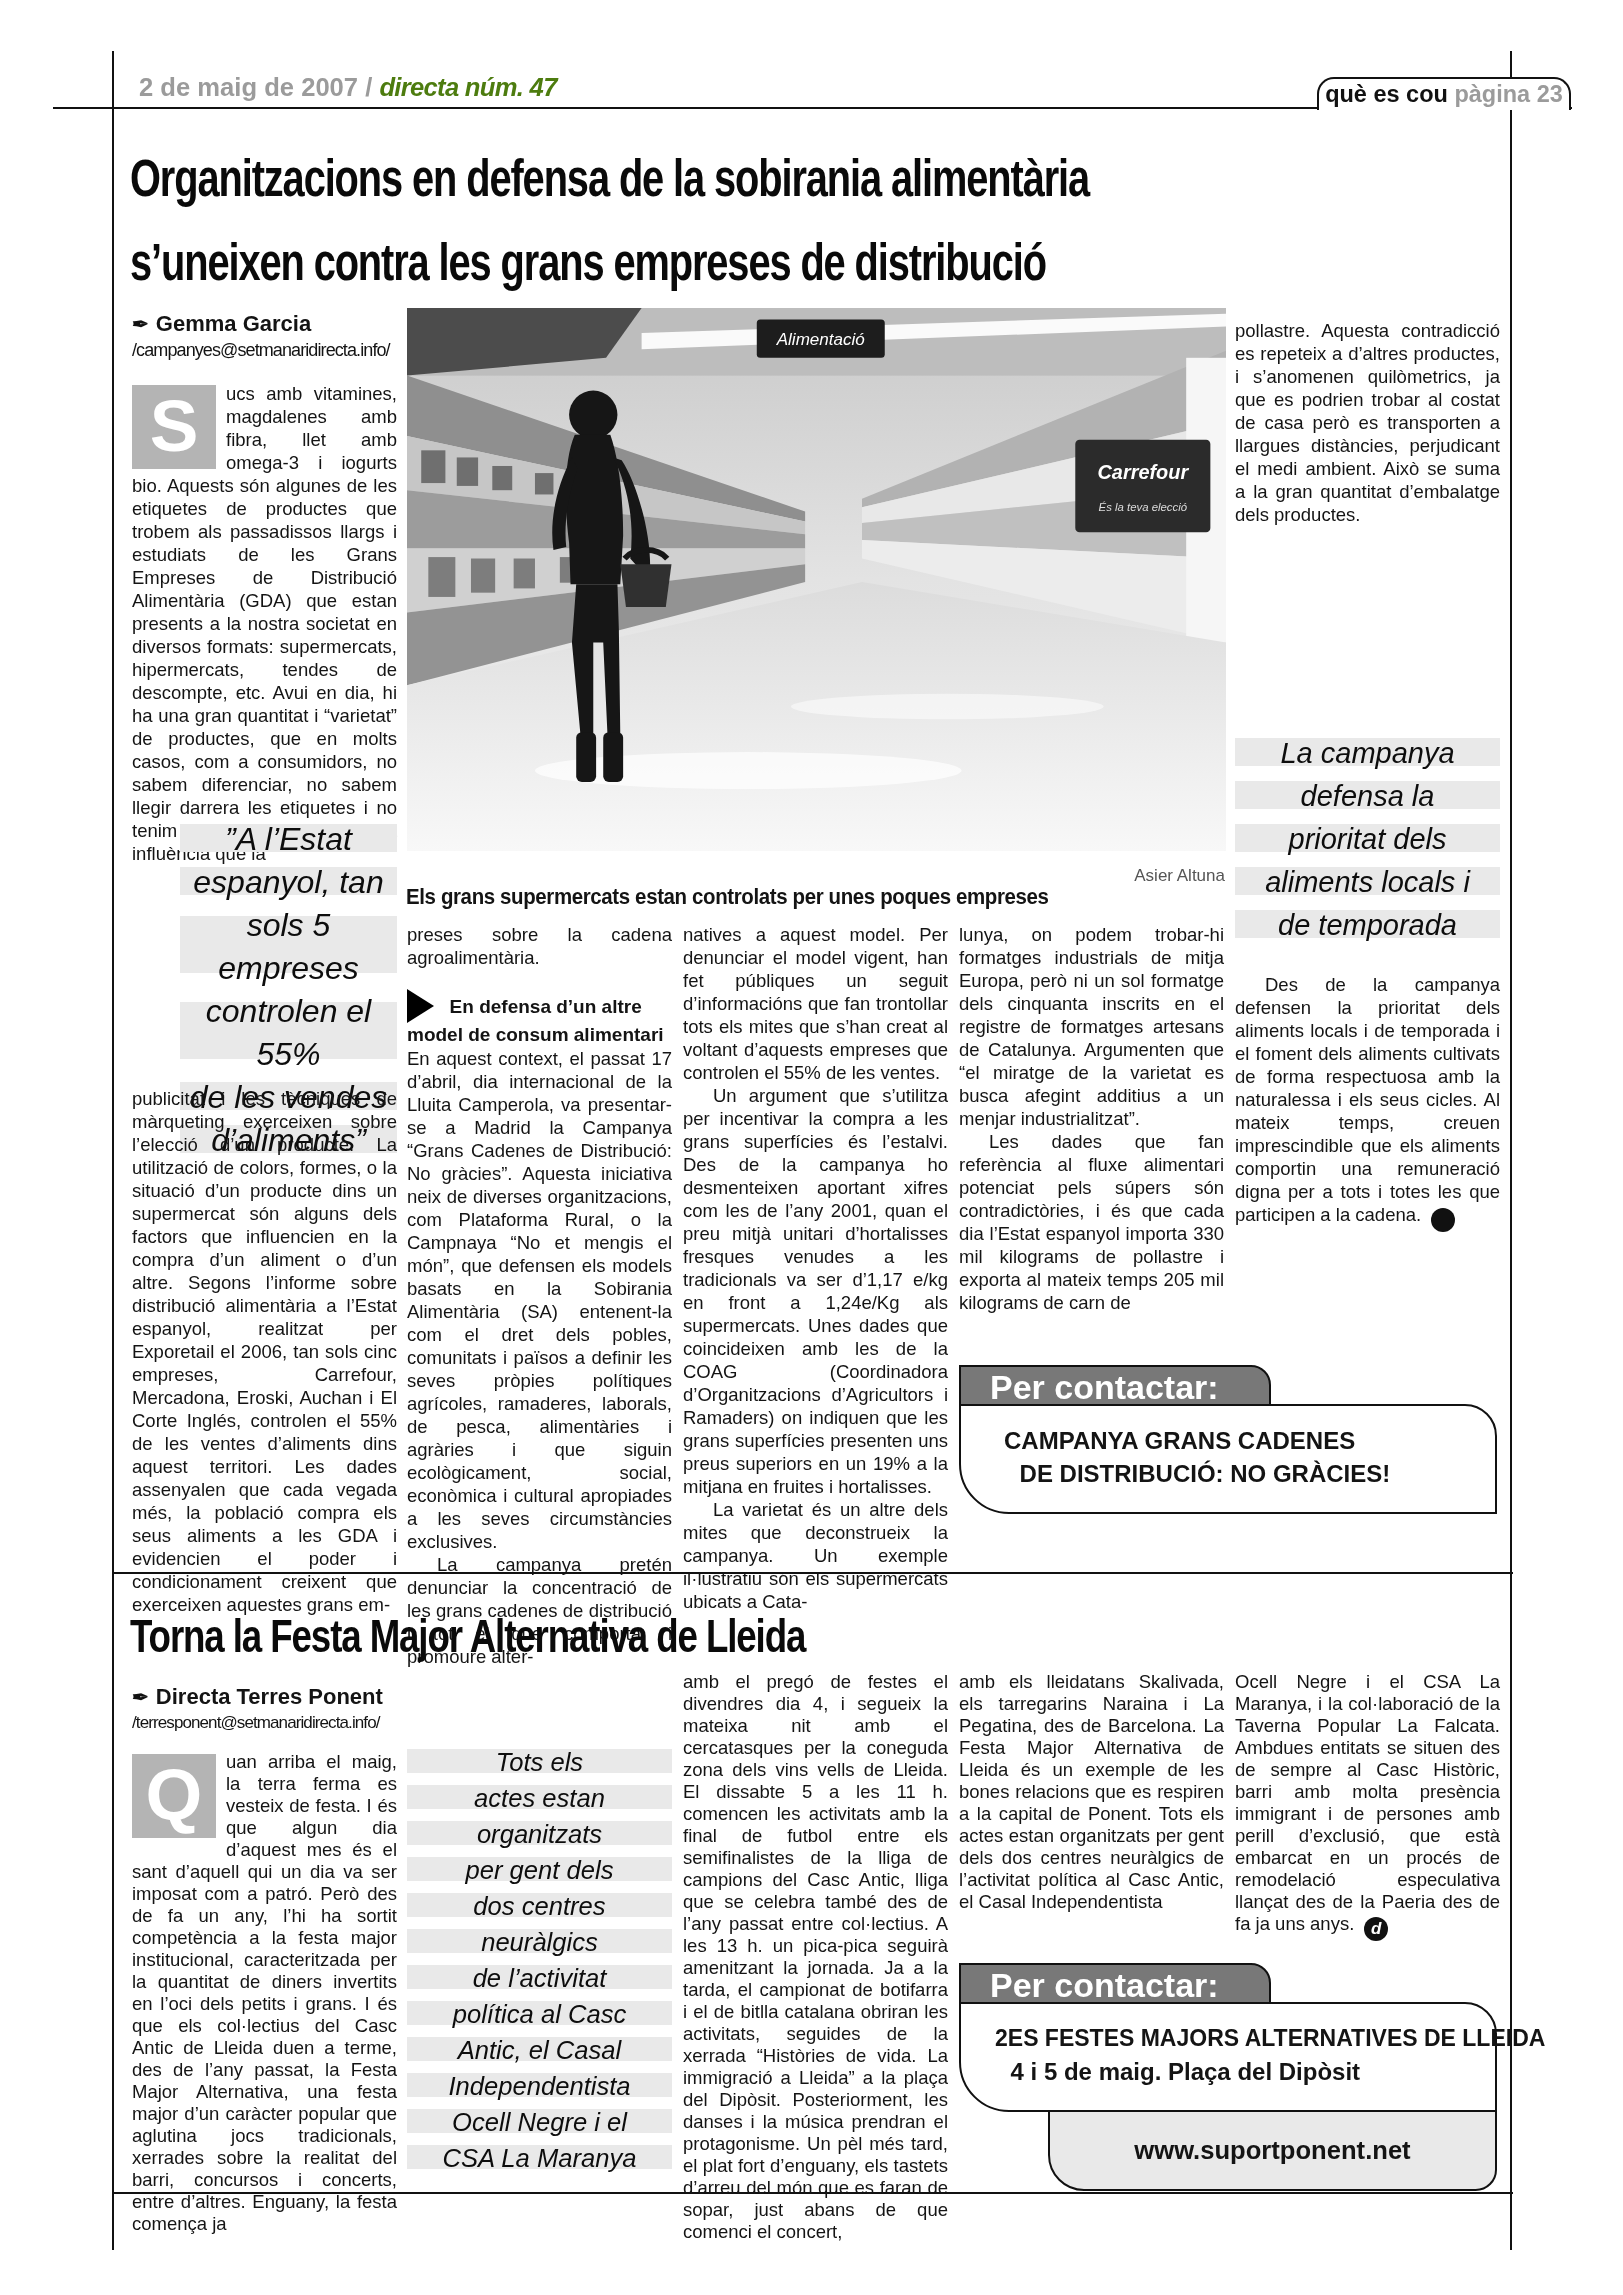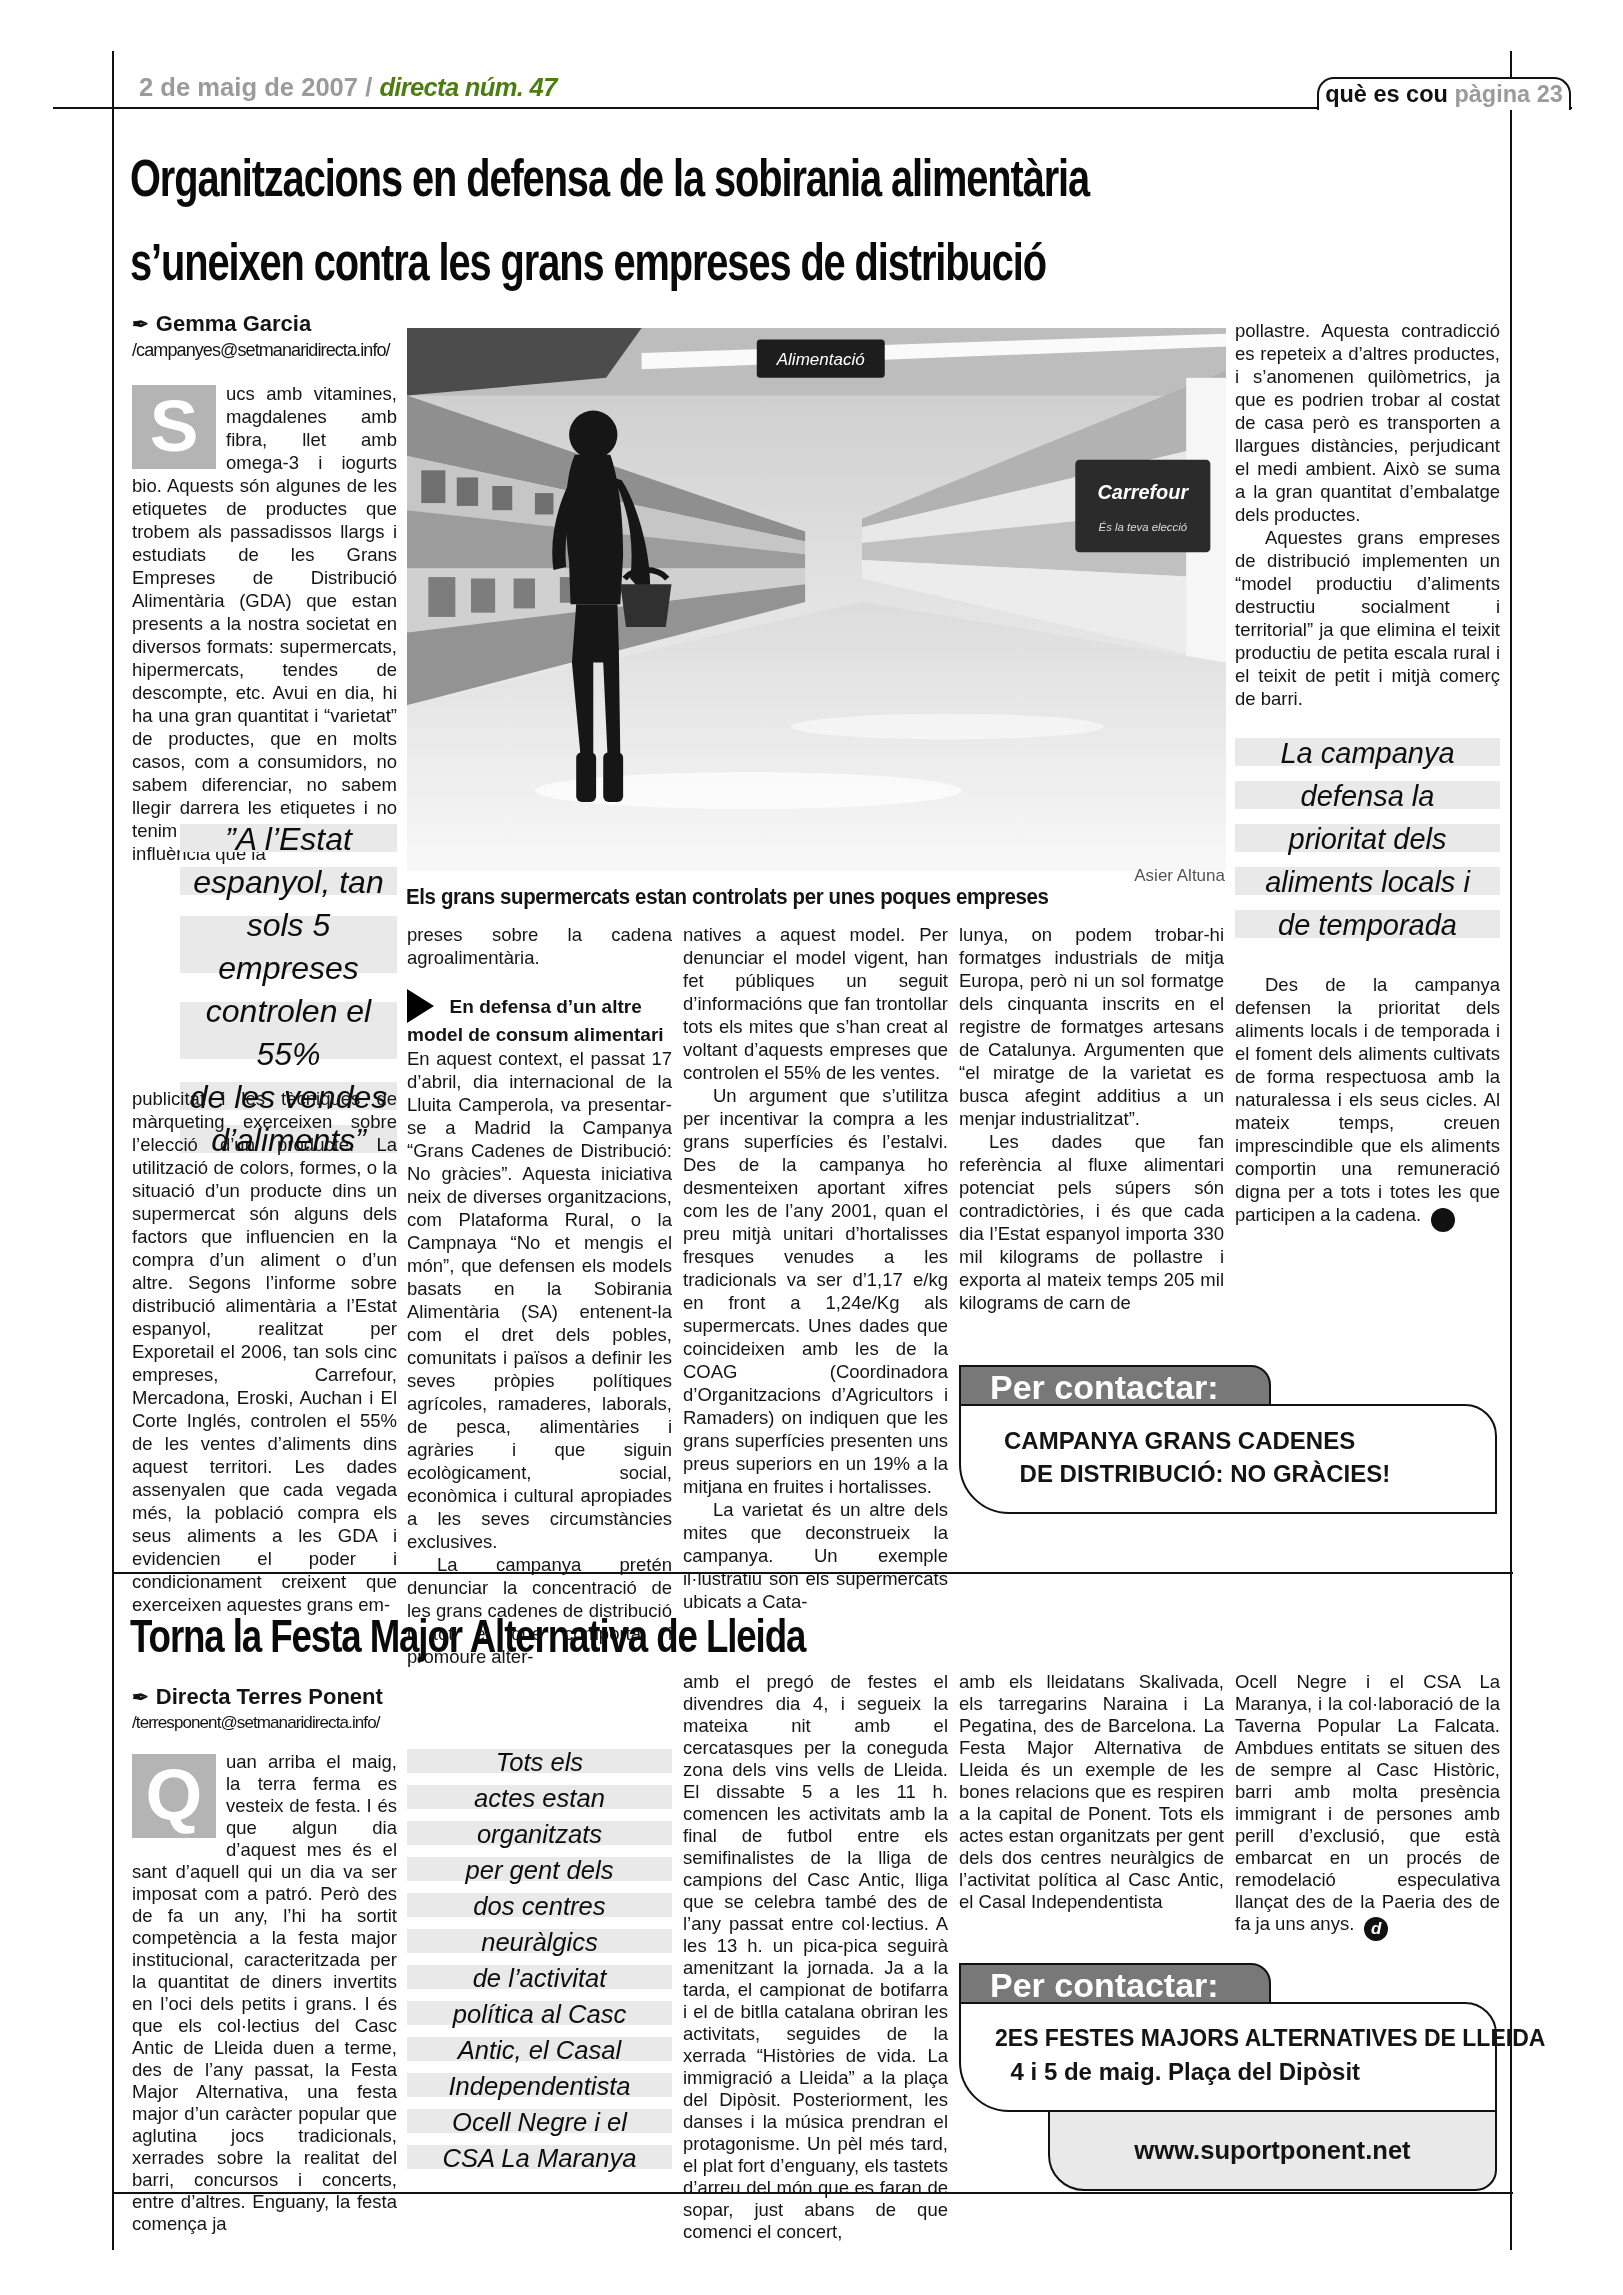--- a/index.html
+++ b/index.html
@@ -35,21 +35,21 @@
   .tri{display:inline-block;width:0;height:0;border-top:17px solid transparent;
        border-bottom:17px solid transparent;border-left:27px solid #000;
        margin-right:15.6px;vertical-align:-10px;}
   
   .pullquote{position:absolute;width:265px;font-style:italic;text-align:center;color:#0d0d0d;}
   .pq-line{display:block;background:linear-gradient(to bottom,transparent 14%,#e9e9e9 14%,#e9e9e9 80%,transparent 80%);}
   #a1-pq1 .pq-line{font-size:32px;line-height:43px;margin-left:48px;}
   #a1-pq2 .pq-line{font-size:29px;line-height:43px;}
   #a2-pq  .pq-line{font-size:25.6px;line-height:36px;}
   
-  #a1-photo{position:absolute;left:407px;top:328px;width:819px;height:543px;}
+  #a1-photo{position:absolute;left:407px;top:308px;width:819px;height:543px;}
   #a1-credit{position:absolute;left:407px;top:866px;width:818px;text-align:right;
              font-size:17px;color:#555;}
   #a1-caption{position:absolute;left:406px;top:884px;width:996px;font-size:22px;font-weight:800;
               letter-spacing:-0.4px;transform:scaleX(0.93);transform-origin:0 0;white-space:nowrap;}
   
   .contact{position:absolute;width:538px;}
   .contact-tab{width:312px;height:41px;background:#787878;border:2.1px solid #111;
                border-radius:0 20px 0 0;color:#fff;font-size:34px;font-weight:bold;
                line-height:40px;padding-left:29px;box-sizing:border-box;}
   .contact-body{margin-top:-2.1px;border:2.1px solid #111;background:#fff;
@@ -186,21 +186,20 @@
     <p class="ind">La varietat és un altre dels mites que deconstrueix la campanya. Un exemple il·lustratiu són els supermercats ubicats a Cata-</p>
   </div>
 
   <div class="col" style="left:959px;top:923px;">
     <p>lunya, on podem trobar-hi formatges industrials de mitja Europa, però ni un sol formatge dels cinquanta inscrits en el registre de formatges artesans de Catalunya. Argumenten que “el miratge de la varietat es busca afegint additius a un menjar industrialitzat”.</p>
     <p class="ind">Les dades que fan referència al fluxe alimentari potenciat pels súpers són contradictòries, i és que cada dia l’Estat espanyol importa 330 mil kilograms de pollastre i exporta al mateix temps 205 mil kilograms de carn de</p>
   </div>
 
   <div class="col" style="left:1235px;top:319px;">
     <p>pollastre. Aquesta contradicció es repeteix a d’altres productes, i s’anomenen quilòmetrics, ja que es podrien trobar al costat de casa però es transporten a llargues distàncies, perjudicant el medi ambient. Això se suma a la gran quantitat d’embalatge dels productes.</p>
-    <p class="ind">Aquestes grans empreses de distribució implementen un “model productiu d’aliments destructiu socialment i territorial” ja que elimina el teixit productiu de petita escala rural i el teixit de petit i mitjà comerç de barri.</p>
   </div>
 
   <div id="a1-pq2" class="pullquote" style="left:1235px;top:732px;">
       <span class="pq-line">La campanya</span>
       <span class="pq-line">defensa la</span>
       <span class="pq-line">prioritat dels</span>
       <span class="pq-line">aliments locals i</span>
       <span class="pq-line">de temporada</span>
     </div>
 

